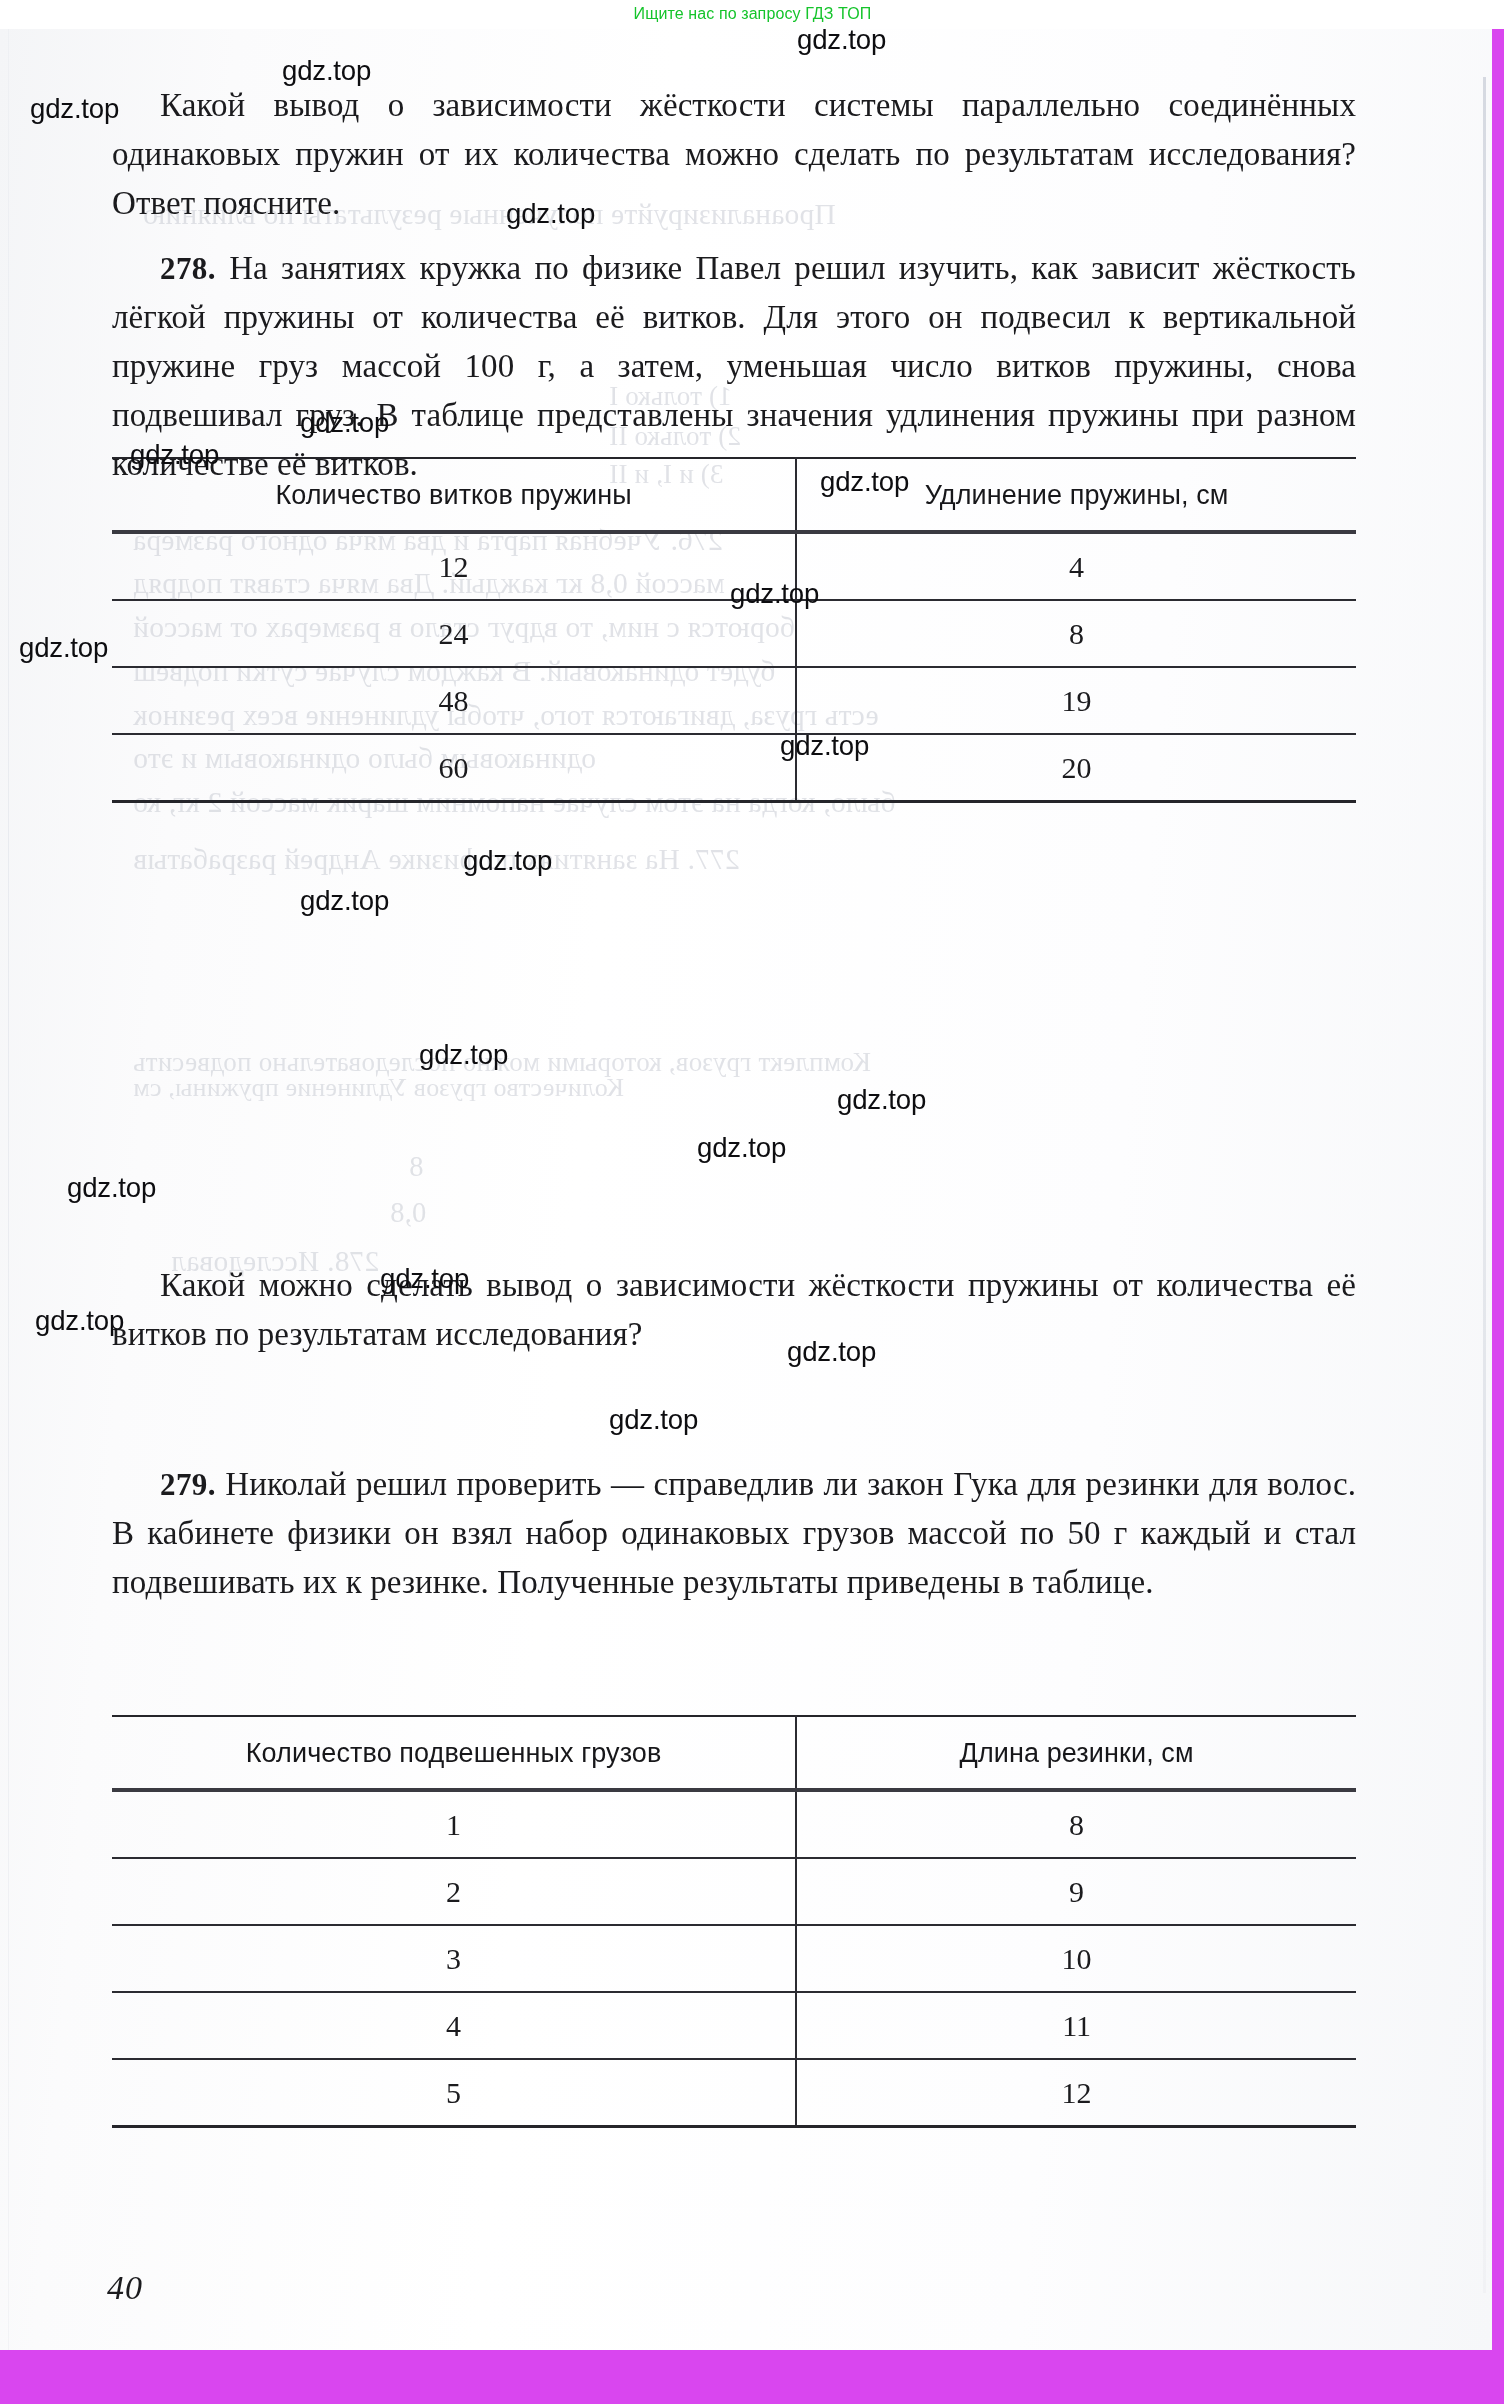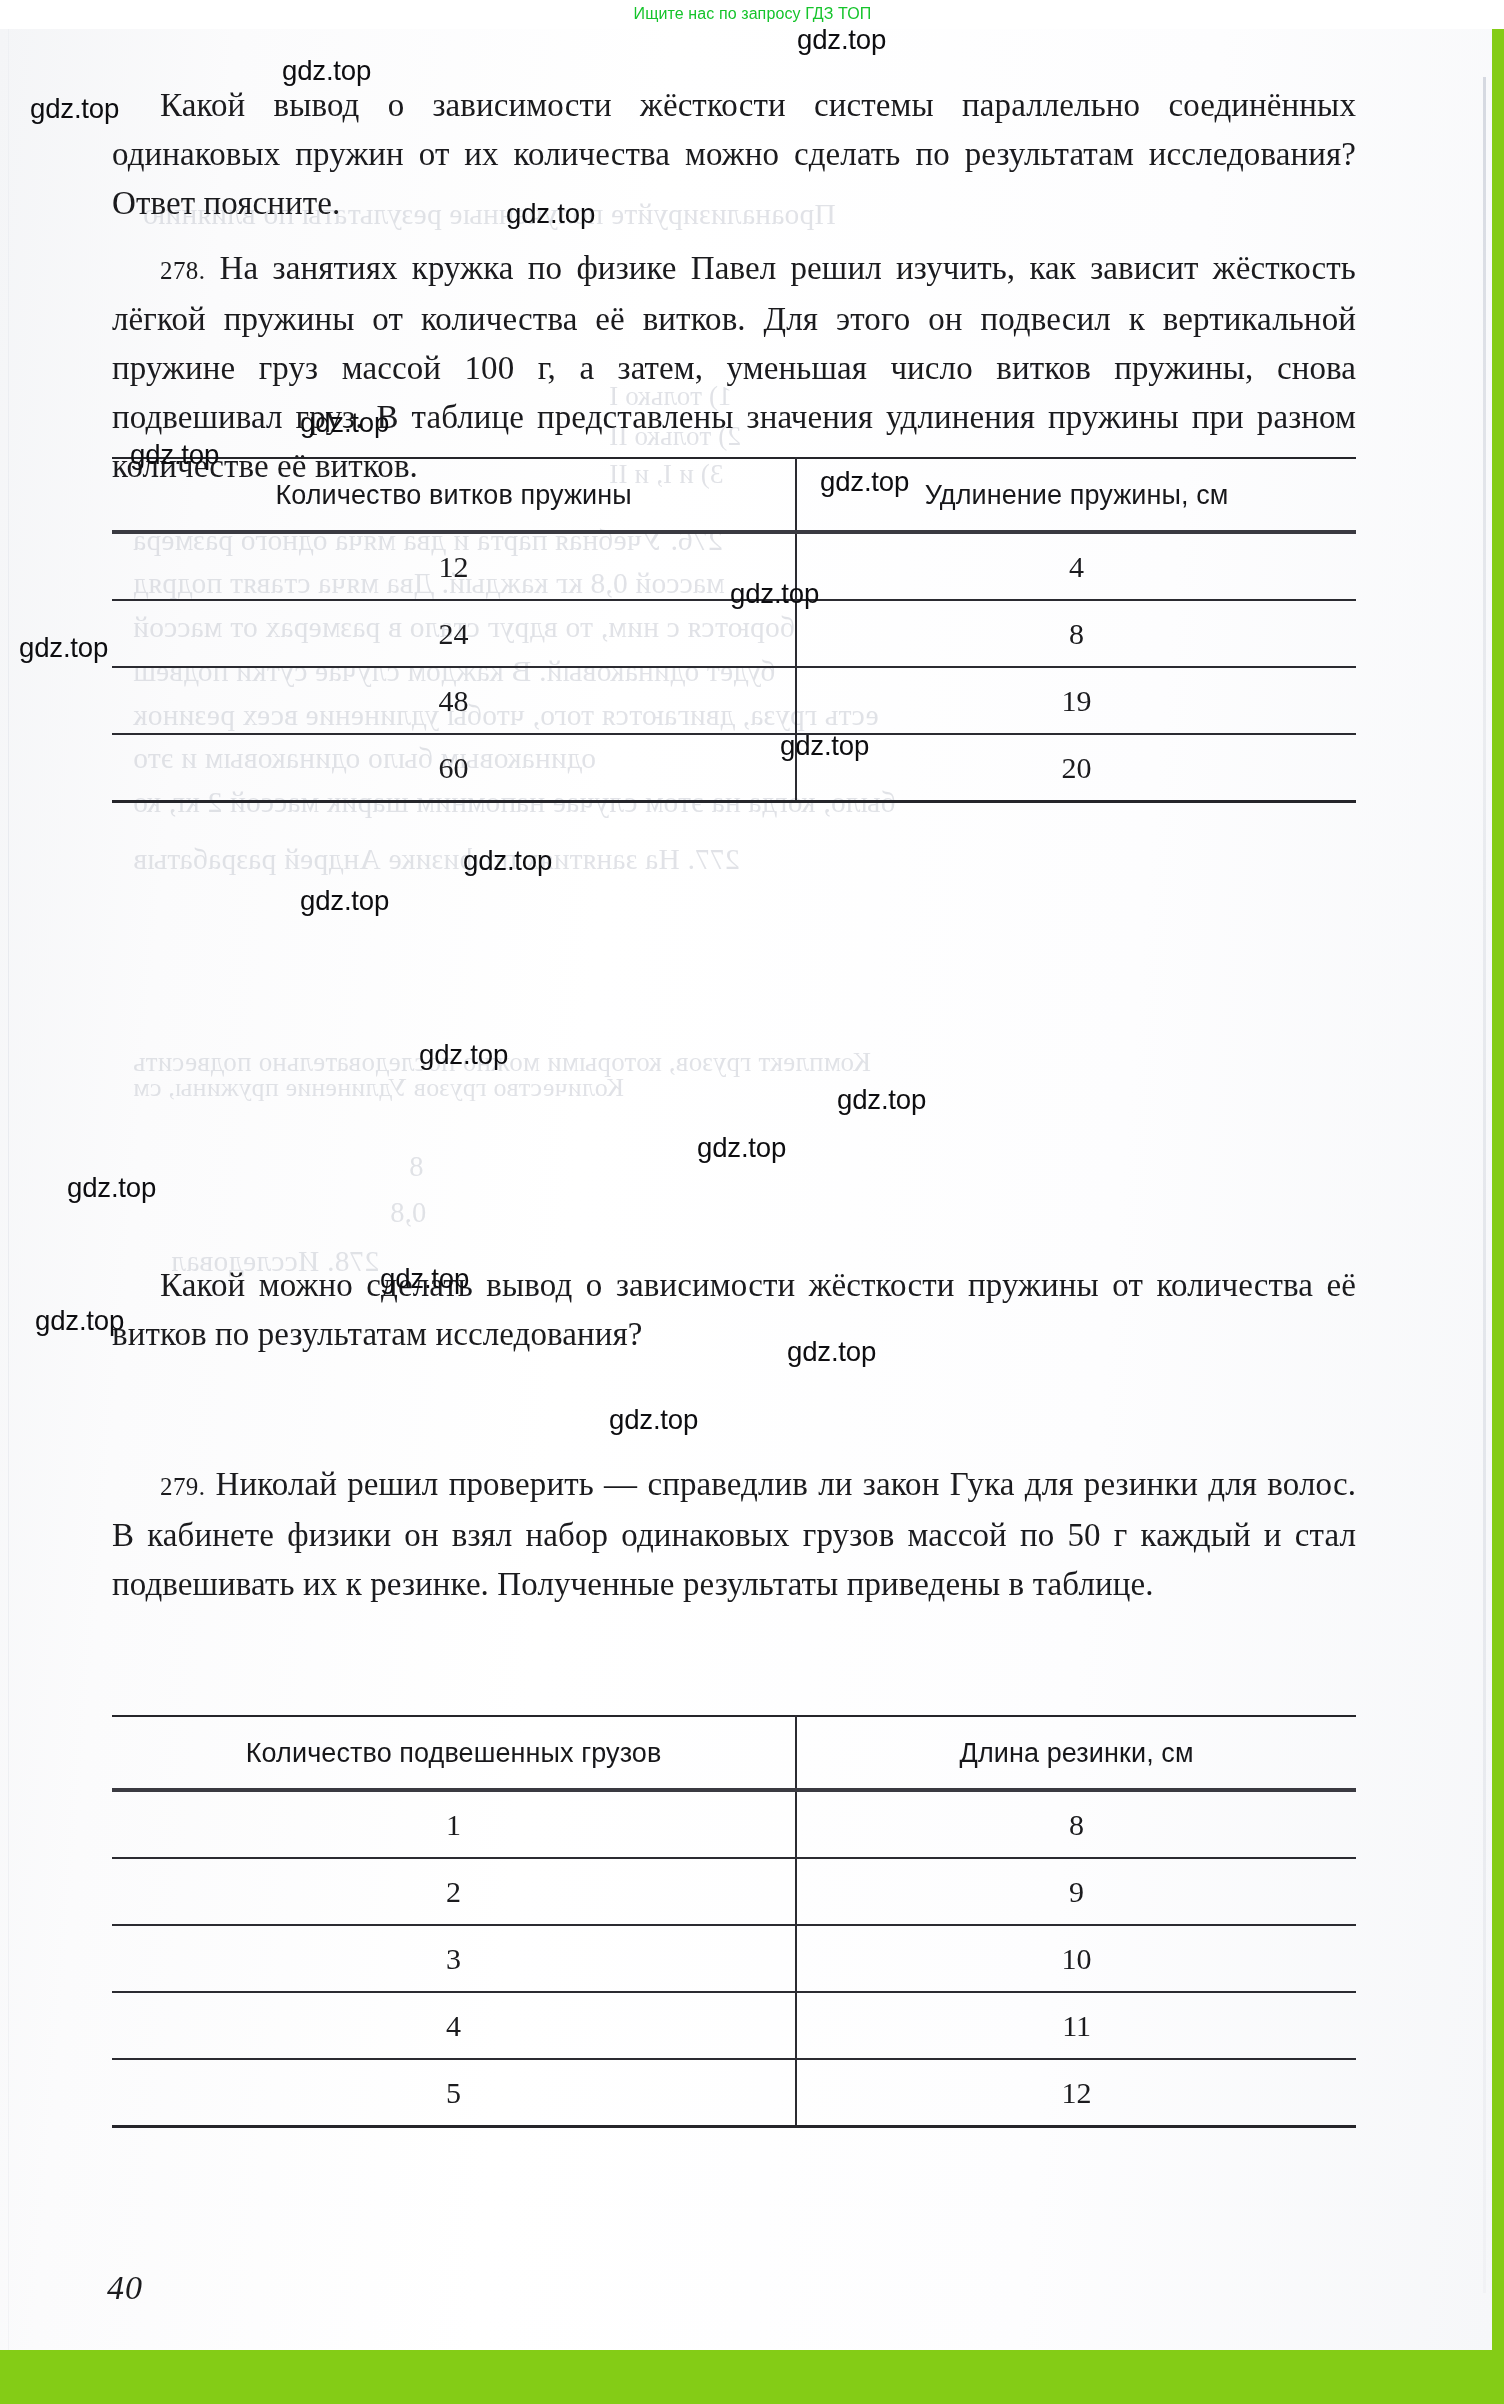--- a/index.html
+++ b/index.html
@@ -7,21 +7,21 @@
     padding: 0;
     background: #ffffff;
   }
   body {
     font-family: "Liberation Serif", serif;
   }
   .page {
     position: relative;
     width: 1505px;
     height: 2404px;
-    background: #84cc16;
+    background: #d946ef;
     overflow: hidden;
   }
 
   
   .promo-banner {
     position: absolute;
     top: 0; left: 0;
     width: 1505px;
     height: 28.5px;
     display: flex;
@@ -94,22 +94,22 @@
     font-family: "Liberation Serif", serif;
     font-size: 33px;
     line-height: 49px;
     color: #1b1b1e;
     text-align: justify;
     text-justify: inter-word;
     letter-spacing: 0.1px;
   }
   p.body.indent { text-indent: 48px; }
   .tasknum {
-    font-weight: normal;
-    font-size: 25px;
+    font-weight: bold;
+    font-size: 31px;
     letter-spacing: 0.4px;
   }
 
   
   table.data {
     position: absolute;
     border-collapse: collapse;
     width: 1244px;
     left: 112px;
     font-family: "Liberation Sans", sans-serif;

